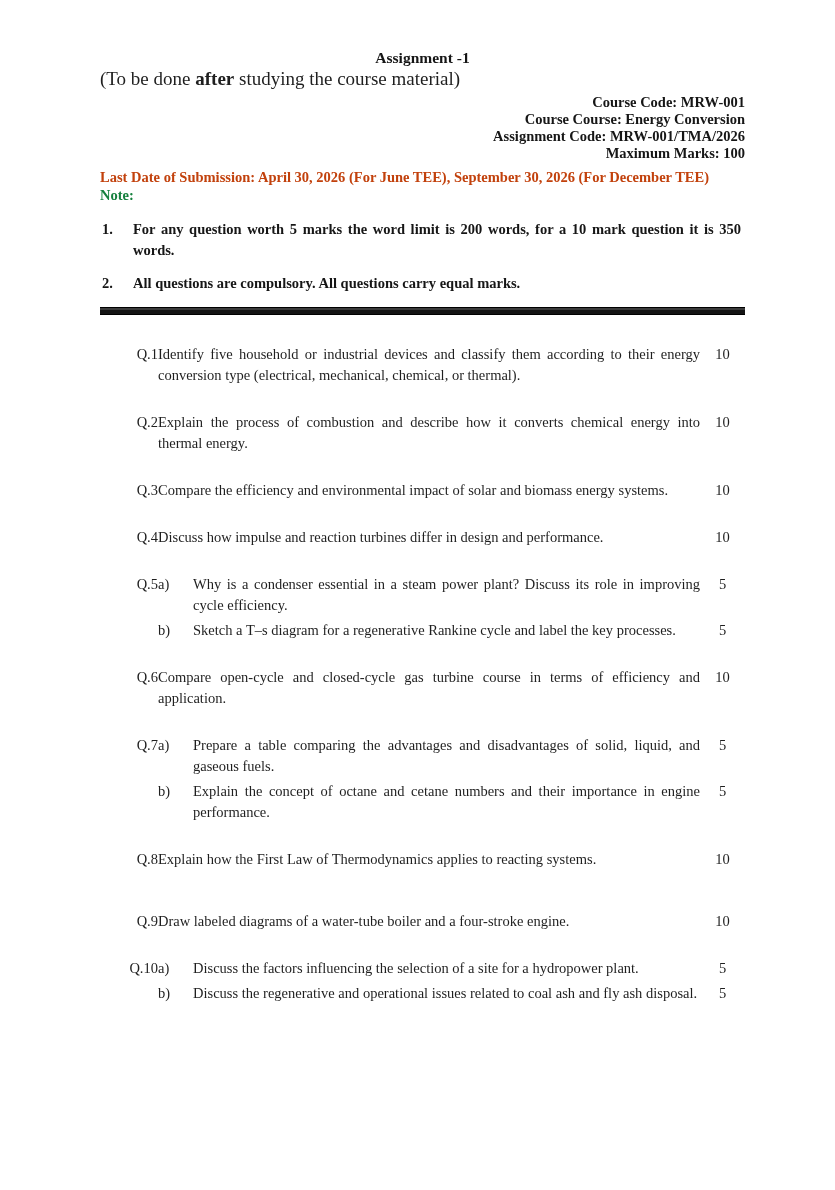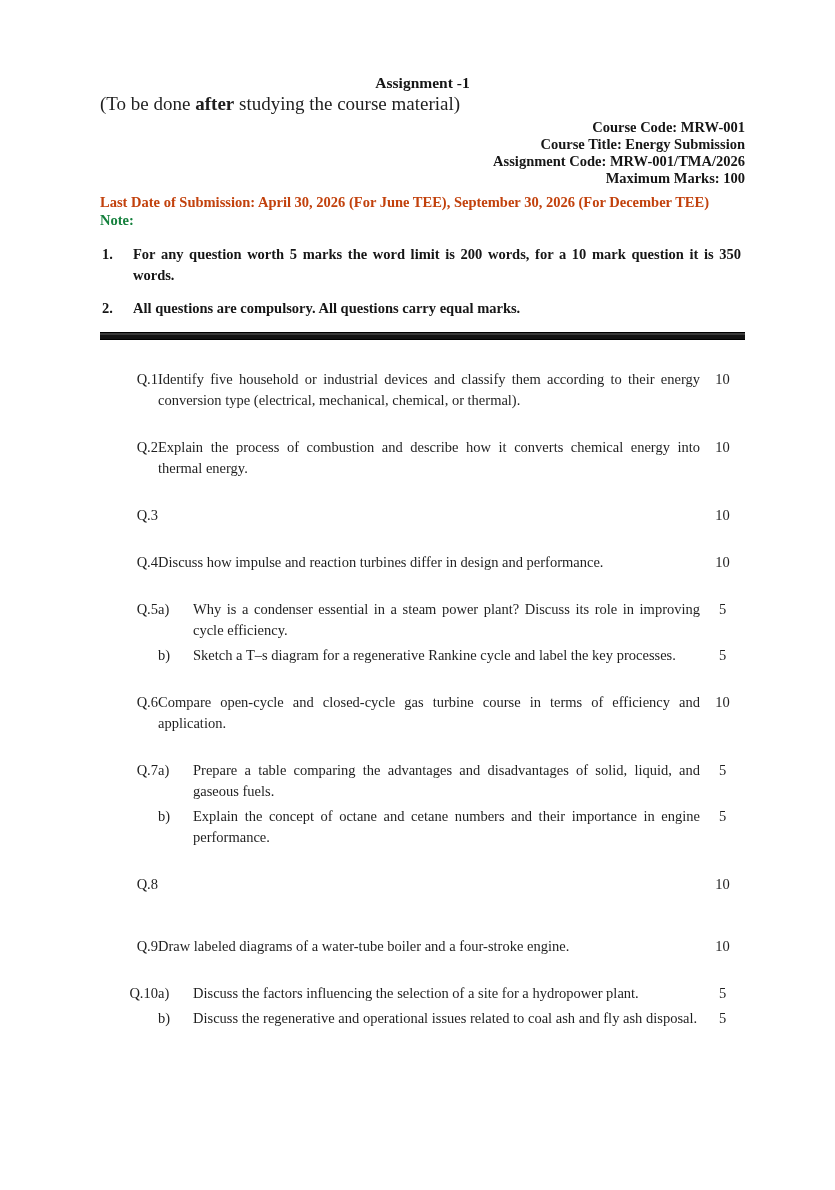--- a/index.html
+++ b/index.html
@@ -11,21 +11,21 @@
     width: 835px;
     height: 1190px;
     font-family: "Liberation Serif", "DejaVu Serif", serif;
     color: #1f1f1f;
     overflow: hidden;
   }
   .doc {
     box-sizing: border-box;
     width: 835px;
     height: 1190px;
-    padding: 72px 90px 30px 100px;
+    padding: 47px 90px 30px 100px;
   }
   .title {
     text-align: center;
     font-weight: bold;
     font-size: 15.5px;
     line-height: 22px;
     color: #161616;
   }
   .subtitle {
     font-size: 19px;
@@ -99,21 +99,21 @@
 <body>
 
 <div class="doc">
 
   <div class="title">Assignment -1</div>
 
   <div class="subtitle"><span>(To be done </span><span class="bold">after</span><span> studying the course material)</span></div>
 
   <div class="meta">
     <div>Course Code: MRW-001</div>
-    <div>Course Title: Energy Submission</div>
+    <div>Course Course: Energy Conversion</div>
     <div>Assignment Code: MRW-001/TMA/2026</div>
     <div>Maximum Marks: 100</div>
   </div>
 
   <div class="submission">Last Date of Submission: April 30, 2026 (For June TEE), September 30, 2026 (For December TEE)</div>
 
   <div class="note-heading">Note:</div>
 
   <div class="notes">
     <div class="note">
@@ -142,20 +142,21 @@
       <div class="q-row">
         <span class="q-label">Q.2</span>
         <span class="q-text full">Explain the process of combustion and describe how it converts chemical energy into thermal energy.</span>
         <span class="q-marks">10</span>
       </div>
     </div>
 
     <div class="q-block">
       <div class="q-row">
         <span class="q-label">Q.3</span>
+        <span class="q-text full">Compare the efficiency and environmental impact of solar and biomass energy systems.</span>
         <span class="q-marks">10</span>
       </div>
     </div>
 
     <div class="q-block">
       <div class="q-row">
         <span class="q-label">Q.4</span>
         <span class="q-text full">Discuss how impulse and reaction turbines differ in design and performance.</span>
         <span class="q-marks">10</span>
       </div>
@@ -195,20 +196,21 @@
         <span class="q-label"></span>
         <span class="q-letter">b)</span>
         <span class="q-text">Explain the concept of octane and cetane numbers and their importance in engine performance.</span>
         <span class="q-marks">5</span>
       </div>
     </div>
 
     <div class="q-block gap-lg">
       <div class="q-row">
         <span class="q-label">Q.8</span>
+        <span class="q-text full">Explain how the First Law of Thermodynamics applies to reacting systems.</span>
         <span class="q-marks">10</span>
       </div>
     </div>
 
     <div class="q-block">
       <div class="q-row">
         <span class="q-label">Q.9</span>
         <span class="q-text full">Draw labeled diagrams of a water-tube boiler and a four-stroke engine.</span>
         <span class="q-marks">10</span>
       </div>

